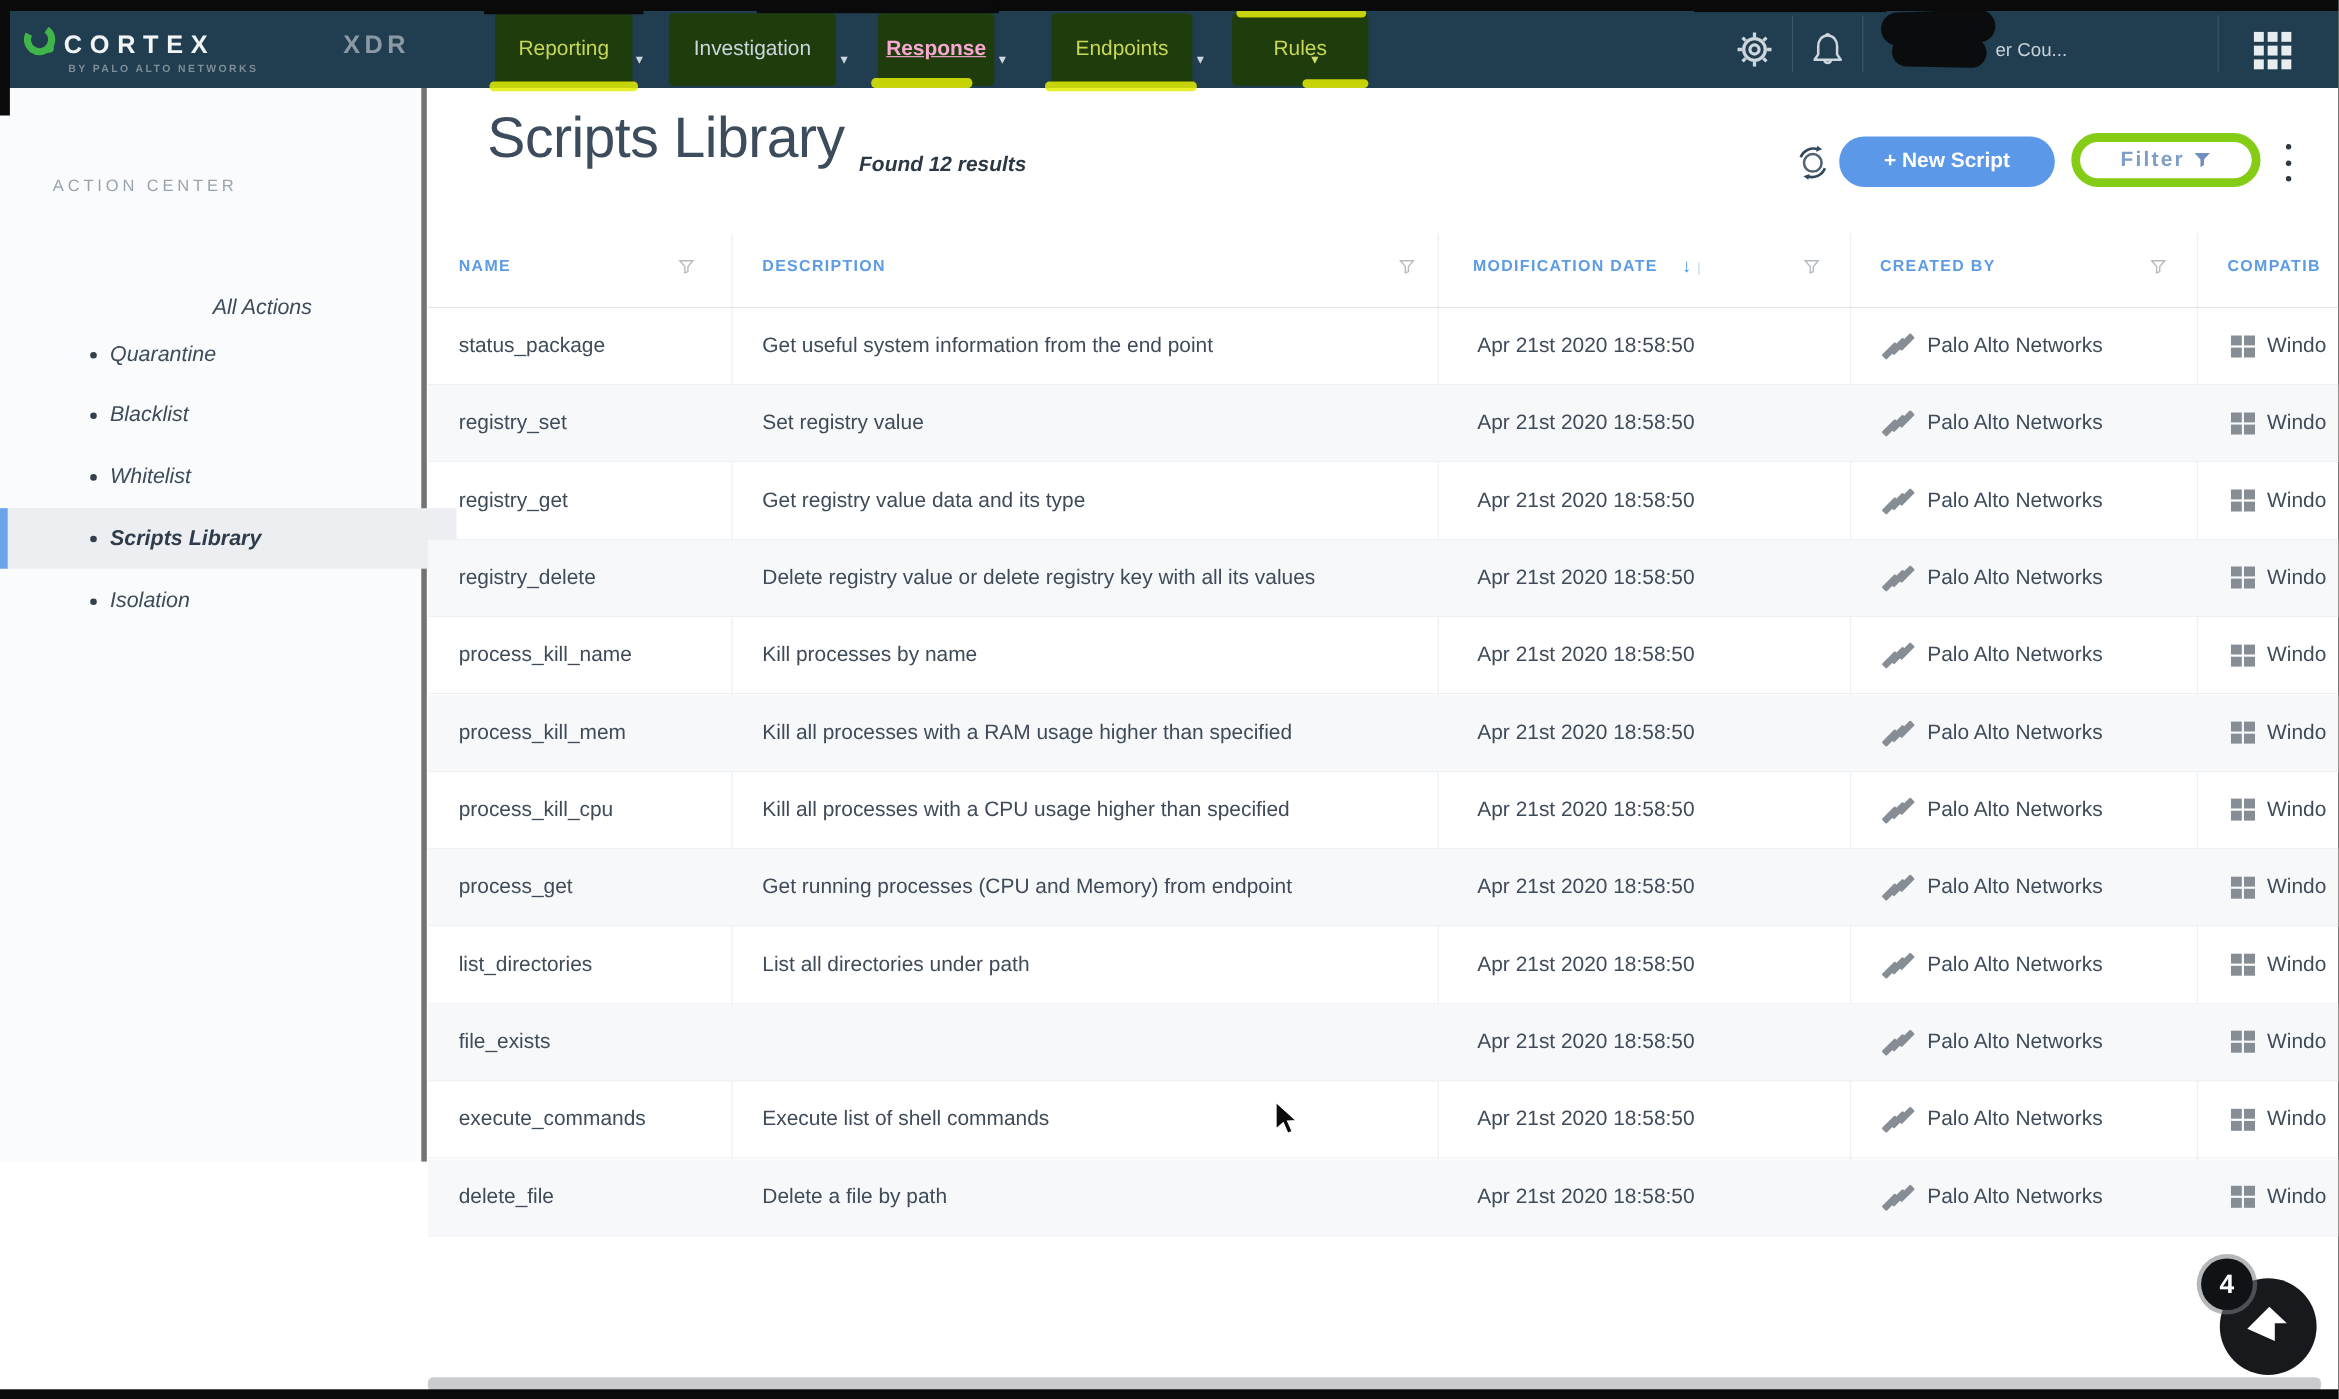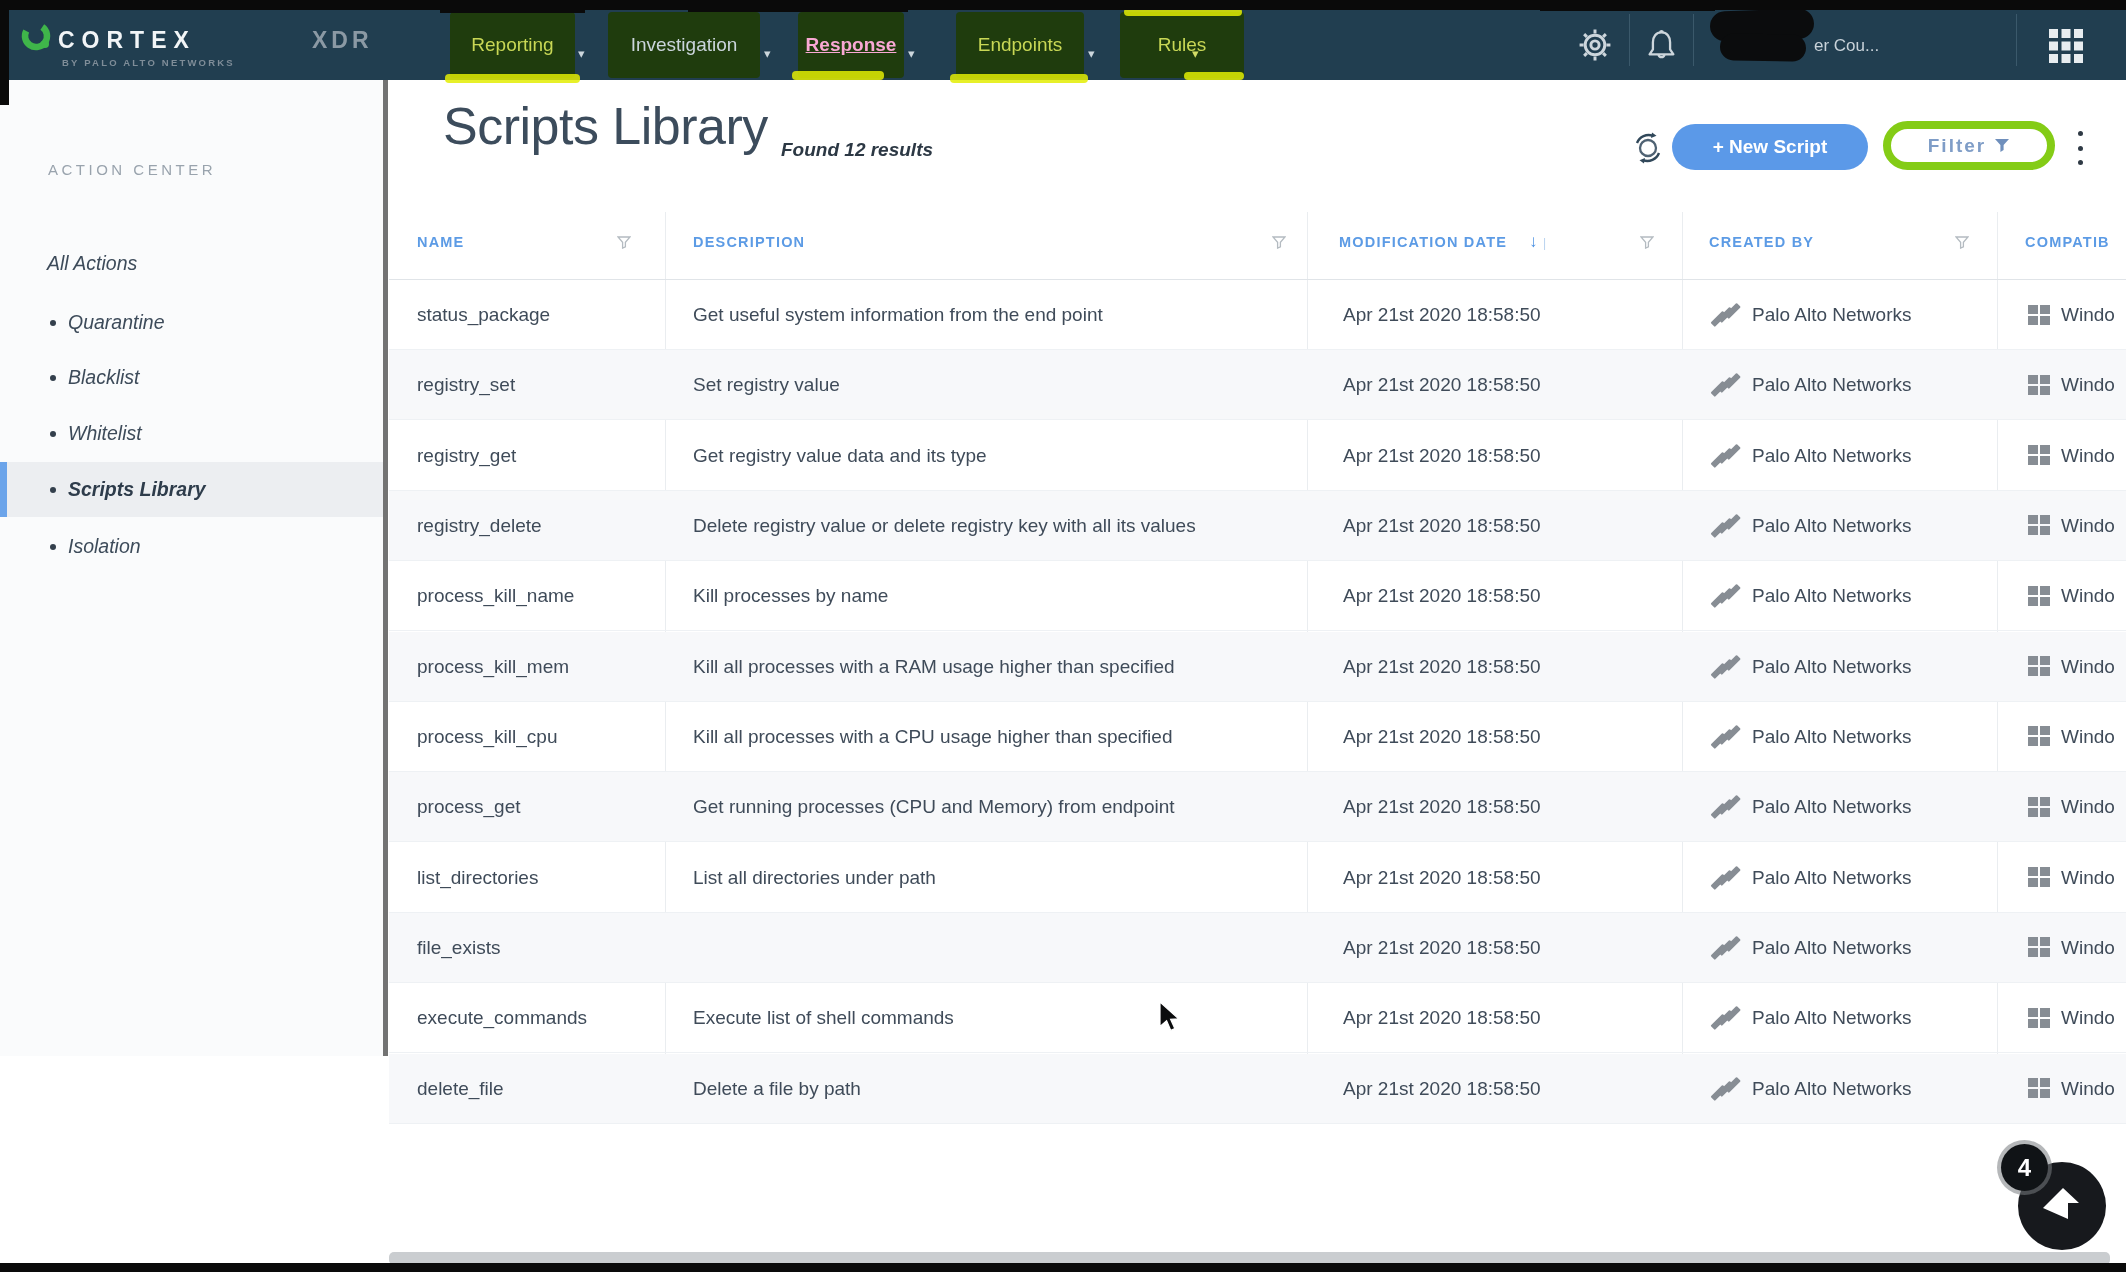--- a/index.html
+++ b/index.html
@@ -25,21 +25,21 @@
   .nb-icon{cursor:pointer;}
   #user-area{left:1706px;top:8px;width:300px;height:64px;cursor:pointer;}
   .scribble{position:absolute;background:#0b0c0d;border-radius:15px;}
   #user-name{position:absolute;left:108px;top:28px;font-size:17px;color:#c8d2d9;}
   
   .blackbar{background:#0a0a0a;z-index:50;}
   
   #sidebar{left:0;top:80px;width:383px;height:976px;background:#fafbfc;border-right:5px solid #737373;}
   #side-title{left:48px;top:81px;font-size:15px;letter-spacing:3.5px;color:#99a3ad;}
   .side-item{left:0;width:383px;height:55px;display:flex;align-items:center;cursor:pointer;
-             font-style:italic;font-size:19.5px;color:#3d4b5a;}
+             font-style:italic;font-size:19.5px;color:#3d4b5a;padding-left:32px;}
   .side-item .bullet{width:6px;height:6px;border-radius:50%;background:#333f4c;margin-left:50px;margin-right:12px;}
   .side-item.no-bullet{padding-left:47px;}
   .side-item.selected{background:#eceef1;font-weight:bold;color:#2e3c4b;}
   .side-item.selected::before{content:"";position:absolute;left:0;top:0;width:7px;height:55px;background:#6ba4ea;}
   
   #page-title{left:443px;top:96px;font-size:52px;font-weight:300;color:#3c4c5c;letter-spacing:-.5px;}
   #results-count{left:781px;top:139px;font-size:19px;font-weight:bold;font-style:italic;color:#2c3844;}
   #refresh-btn{left:1630px;top:130px;cursor:pointer;}
   #new-script-btn{left:1672px;top:124px;width:196px;height:46px;border-radius:23px;background:#5b99e8;
       display:flex;align-items:center;justify-content:center;color:#fff;font-weight:bold;font-size:19px;cursor:pointer;}
@@ -171,21 +171,21 @@
         <rect x="2" y="27" width="9" height="9"></rect>
           <rect x="14.5" y="27" width="9" height="9"></rect>
           <rect x="27" y="27" width="9" height="9"></rect>
       </g>
     </svg>
   </div>
 
   <div id="sidebar" class="abs">
     <span id="side-title" class="abs">ACTION CENTER</span>
     <div id="side-items">
-        <div class="abs side-item no-bullet" style="top: 156px;">
+        <div class="abs side-item no-bullet" style="top: 172px; justify-content: center;">
 
     <span class="side-label">All Actions</span>
   </div>
         <div class="abs side-item" style="top: 215px;">
     <span class="bullet"></span>
     <span class="side-label">Quarantine</span>
   </div>
         <div class="abs side-item" style="top: 270px;">
     <span class="bullet"></span>
     <span class="side-label">Blacklist</span>

